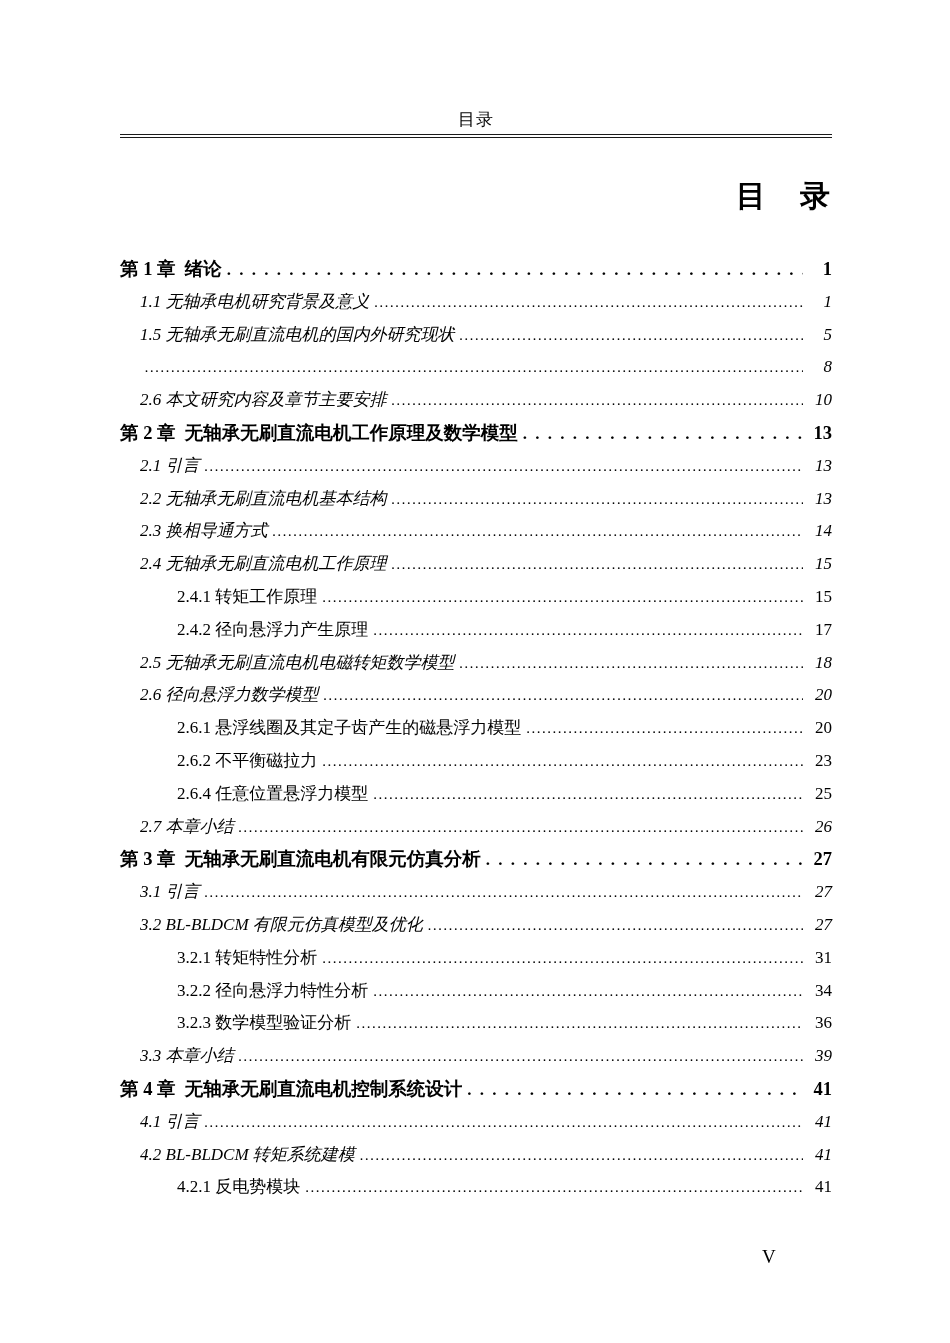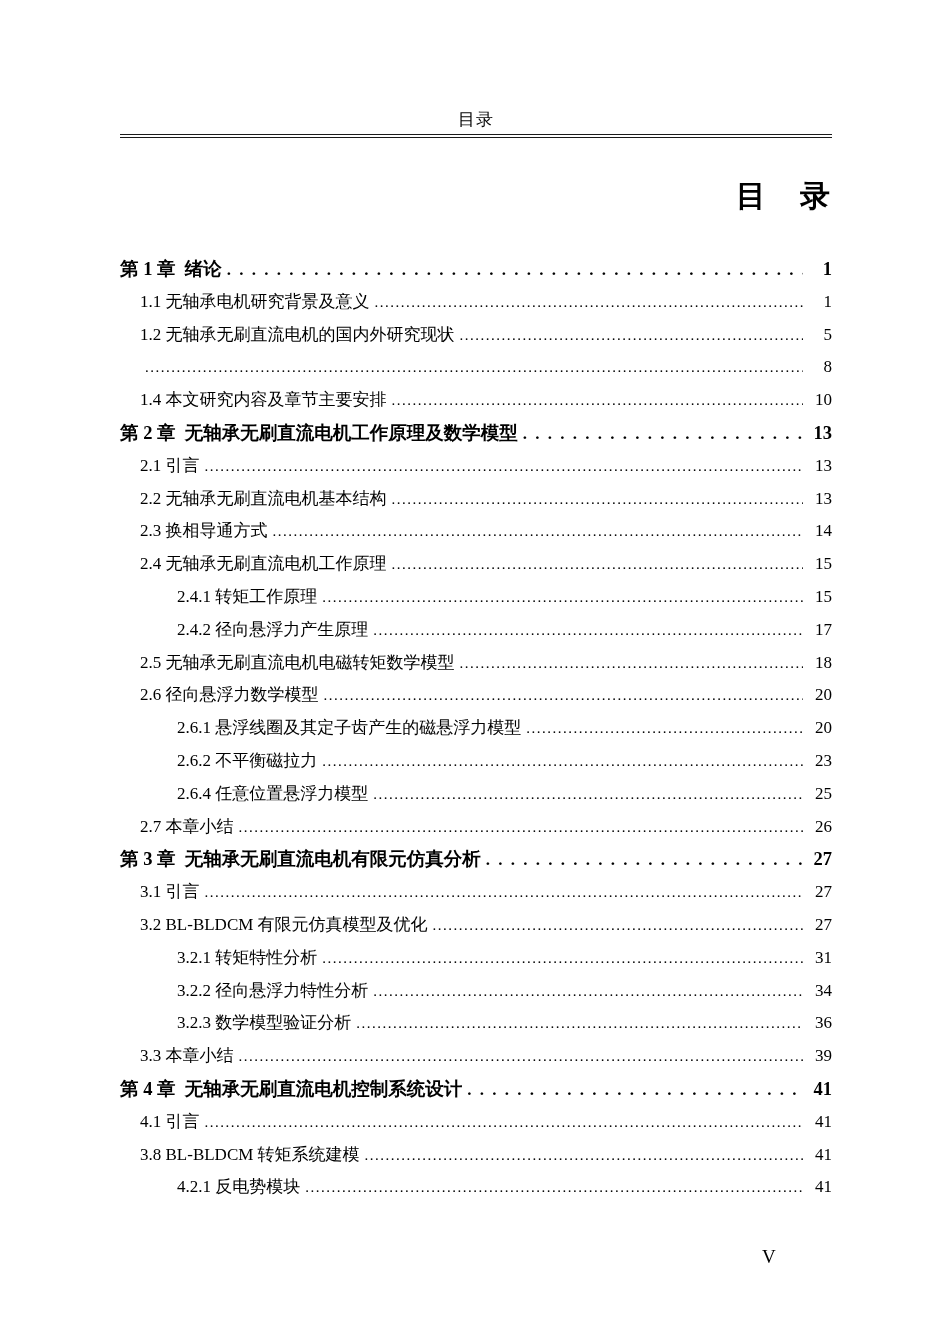--- a/index.html
+++ b/index.html
@@ -56,21 +56,21 @@
   }
   .row.chapter {
     font-weight: bold;
     font-size: 18.5px;
   }
   .row.chapter .leader::after {
     content: ". . . . . . . . . . . . . . . . . . . . . . . . . . . . . . . . . . . . . . . . . . . . . . . . . . . . . . . . . . . . . . . . . . . . . . . . . . . . . . . .";
     letter-spacing: 2px;
     font-size: 17px;
   }
-  .row.section { padding-left: 20px; }
+  .row.section { padding-left: 20px; font-style: italic; }
   .row.subsection { padding-left: 57px; }
   .pagenum {
     text-align: right;
     min-width: 26px;
     white-space: nowrap;
   }
   .footer-page {
     position: absolute;
     top: 1238px;
     left: 762px;
@@ -94,30 +94,30 @@
         <span class="label">第 1 章  绪论</span>
         <span class="leader"></span>
         <span class="pagenum">1</span>
       </div>
       <div class="row section">
         <span class="label">1.1 无轴承电机研究背景及意义</span>
         <span class="leader"></span>
         <span class="pagenum">1</span>
       </div>
       <div class="row section">
-        <span class="label">1.2 无轴承无刷直流电机的国内外研究现状</span>
+        <span class="label">1.5 无轴承无刷直流电机的国内外研究现状</span>
         <span class="leader"></span>
         <span class="pagenum">5</span>
       </div>
       <div class="row section">
         <span class="leader"></span>
         <span class="pagenum">8</span>
       </div>
       <div class="row section">
-        <span class="label">1.4 本文研究内容及章节主要安排</span>
+        <span class="label">2.6 本文研究内容及章节主要安排</span>
         <span class="leader"></span>
         <span class="pagenum">10</span>
       </div>
       <div class="row chapter">
         <span class="label">第 2 章  无轴承无刷直流电机工作原理及数学模型</span>
         <span class="leader"></span>
         <span class="pagenum">13</span>
       </div>
       <div class="row section">
         <span class="label">2.1 引言</span>
@@ -218,21 +218,21 @@
         <span class="label">第 4 章  无轴承无刷直流电机控制系统设计</span>
         <span class="leader"></span>
         <span class="pagenum">41</span>
       </div>
       <div class="row section">
         <span class="label">4.1 引言</span>
         <span class="leader"></span>
         <span class="pagenum">41</span>
       </div>
       <div class="row section">
-        <span class="label">3.8 BL-BLDCM 转矩系统建模</span>
+        <span class="label">4.2 BL-BLDCM 转矩系统建模</span>
         <span class="leader"></span>
         <span class="pagenum">41</span>
       </div>
       <div class="row subsection">
         <span class="label">4.2.1 反电势模块</span>
         <span class="leader"></span>
         <span class="pagenum">41</span>
       </div>
     </div>
 

